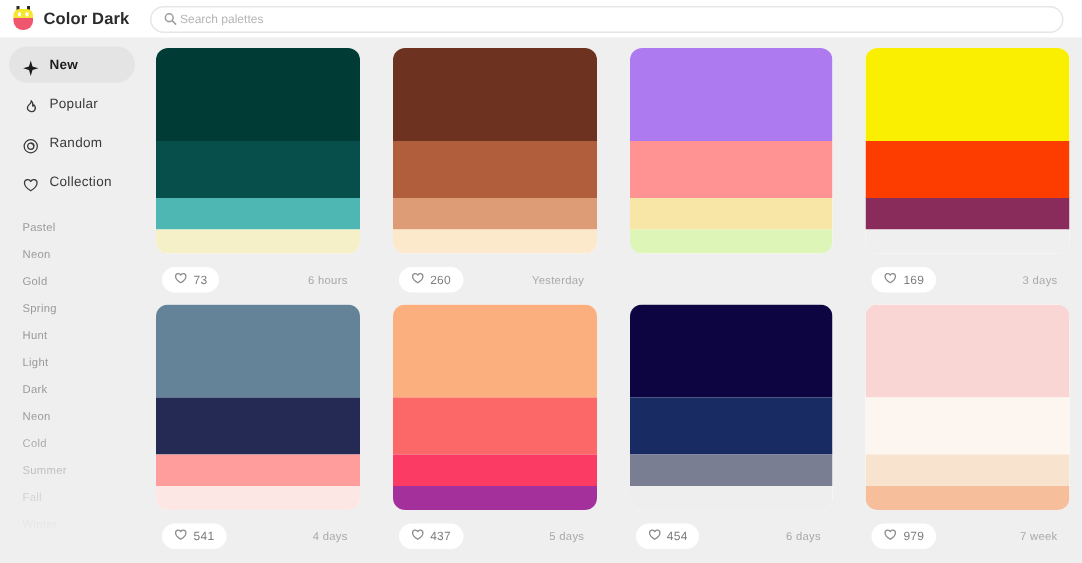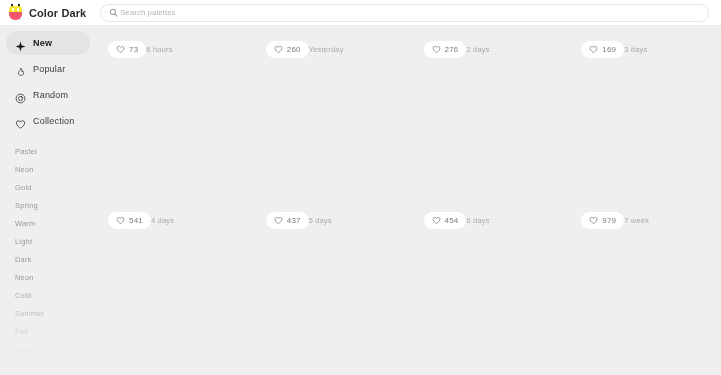--- a/index.html
+++ b/index.html
@@ -113,21 +113,21 @@
   .grid {
     position: absolute; top: 26px; left: 96px;
     width: 625px; height: 349px;
     padding: 6px 8px 0 8px;
     display: grid;
     grid-template-columns: repeat(4, 1fr);
     grid-template-rows: repeat(2, 171px);
     column-gap: 22px; row-gap: 0px;
     align-content: start;
   }
-  .card { display: flex; flex-direction: row; }
+  .card { display: flex; flex-direction: column; }
   .swatches {
     height: 137px; border-radius: 8px; overflow: hidden;
     display: flex; flex-direction: column;
     background: #fff;
   }
   .sw { width: 100%; }
   .sw.s1 { flex: 45; }
   .sw.s2 { flex: 28; }
   .sw.s3 { flex: 15; }
   .sw.s4 { flex: 12; }
@@ -213,21 +213,21 @@
       </svg>
     </span>
     <span class="nav-label">Collection</span>
   </div>
 
   <div class="tag-list">
     <div class="tag-item">Pastel</div>
     <div class="tag-item">Neon</div>
     <div class="tag-item">Gold</div>
     <div class="tag-item">Spring</div>
-    <div class="tag-item">Warm</div>
+    <div class="tag-item">Hunt</div>
     <div class="tag-item">Light</div>
     <div class="tag-item">Dark</div>
     <div class="tag-item">Neon</div>
     <div class="tag-item">Cold</div>
     <div class="tag-item">Summer</div>
     <div class="tag-item">Fall</div>
     <div class="tag-item">Winter</div>
     <div class="tag-item">Spring</div>
     <div class="tag-fade"></div>
   </div>
@@ -268,29 +268,20 @@
         <span class="time-text">Yesterday</span>
       </div>
     </div>
     <div class="card">
       <div class="swatches">
         <div class="sw s1" style="background: rgb(174, 122, 240);"></div>
         <div class="sw s2" style="background: rgb(255, 146, 146);"></div>
         <div class="sw s3" style="background: rgb(247, 230, 165);"></div>
         <div class="sw s4" style="background: rgb(221, 245, 182);"></div>
       </div>
-      <div class="card-footer">
-        <div class="like-pill">
-          <span><svg width="9" height="9" viewBox="0 0 16 16" fill="none" stroke="#8a8a8a" stroke-width="1.5">
-              <path d="M8 13.4S1.9 9.8 1.9 5.9A3.2 3.2 0 0 1 8 4.4a3.2 3.2 0 0 1 6.1 1.5c0 3.9-6.1 7.5-6.1 7.5z" stroke-linejoin="round"></path>
-            </svg></span>
-          <span class="like-count">276</span>
-        </div>
-        <span class="time-text">2 days</span>
-      </div>
     </div>
     <div class="card">
       <div class="swatches">
         <div class="sw s1" style="background: rgb(250, 239, 0);"></div>
         <div class="sw s2" style="background: rgb(253, 61, 0);"></div>
         <div class="sw s3" style="background: rgb(137, 43, 91);"></div>
         <div class="sw s4" style="background: rgb(239, 239, 239);"></div>
       </div>
       <div class="card-footer">
         <div class="like-pill">

